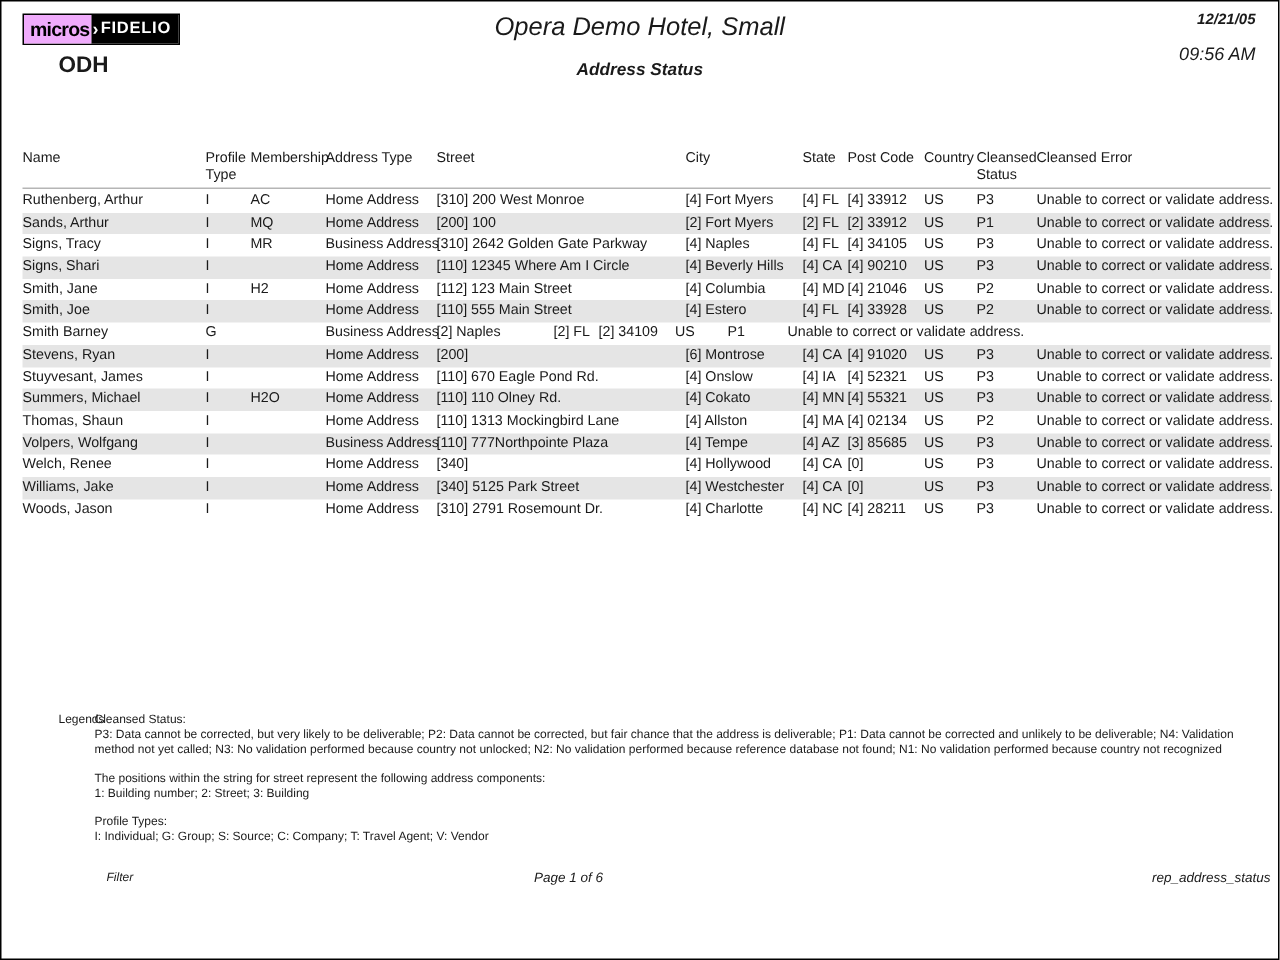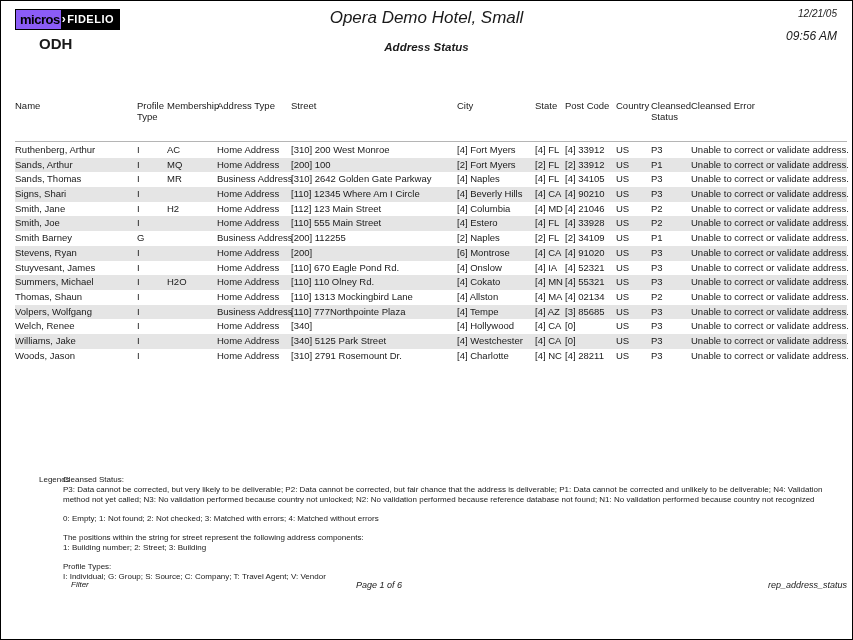--- a/index.html
+++ b/index.html
@@ -8,33 +8,33 @@
     background:#fff;
     font-family:"Liberation Sans","DejaVu Sans",sans-serif;
     color:#1a1a1a;
     box-sizing:border-box;
     border:1px solid #000;
     overflow:hidden;
   }
   
   .logo{position:absolute;left:14px;top:8px;display:flex;align-items:stretch;
         border:1px solid #000;font-weight:bold;font-size:13px;line-height:17px;height:19px;}
-  .logo-left{background:#8b5cf6;color:#000;padding:1px 1px 1px 4px;letter-spacing:-0.5px;}
+  .logo-left{background:#f0abfc;color:#000;padding:1px 1px 1px 4px;letter-spacing:-0.5px;}
   .logo-right{background:#000;color:#fff;padding:1px 5px 1px 1px;font-size:11px;letter-spacing:0.5px;display:flex;align-items:center;}
   .logo-arrow{color:#fff;font-weight:bold;margin-right:1px;font-size:12px;}
   .hotel-code{position:absolute;left:38px;top:34px;font-weight:bold;font-size:15px;}
   .rpt-hotel{position:absolute;left:0;top:7px;width:100%;text-align:center;font-style:italic;font-size:17px;}
   .rpt-title{position:absolute;left:0;top:40px;width:100%;text-align:center;font-style:italic;font-weight:bold;font-size:11.5px;}
-  .rpt-date{position:absolute;right:15px;top:7px;font-style:italic;font-size:10px;text-align:right;}
+  .rpt-date{position:absolute;right:15px;top:7px;font-style:italic;font-size:10px;text-align:right;font-weight:bold;}
   .rpt-time{position:absolute;right:15px;top:28px;font-style:italic;font-size:12px;text-align:right;}
 
   
   .table{position:absolute;left:14px;top:99px;width:832px;font-size:9.5px;}
   .t-head{display:flex;align-items:flex-start;border-bottom:1px solid #b5b5b5;
-          padding-bottom:19px;min-height:22px;}
+          padding-bottom:3px;min-height:22px;}
   .t-head .cell{white-space:normal;line-height:11px;}
   .t-body{margin-top:1px;}
   .t-row{display:flex;height:14.7px;line-height:14.7px;}
   .t-row.striped{background:#e5e5e5;}
   .t-row .cell{white-space:nowrap;overflow:visible;}
   .cell{flex:0 0 auto;}
   .c0{width:122px}.c1{width:30px}.c2{width:50px}.c3{width:74px}.c4{width:166px}
   .c5{width:78px}.c6{width:30px}.c7{width:51px}.c8{width:35px}.c9{width:40px}.c10{width:156px}
 
   
@@ -103,21 +103,21 @@
         <div class="cell c3">Home Address</div>
         <div class="cell c4">[200] 100</div>
         <div class="cell c5">[2] Fort Myers</div>
         <div class="cell c6">[2] FL</div>
         <div class="cell c7">[2] 33912</div>
         <div class="cell c8">US</div>
         <div class="cell c9">P1</div>
         <div class="cell c10">Unable to correct or validate address.</div>
       </div>
       <div class="t-row">
-        <div class="cell c0">Sands, Thomas</div>
+        <div class="cell c0">Signs, Tracy</div>
         <div class="cell c1">I</div>
         <div class="cell c2">MR</div>
         <div class="cell c3">Business Address</div>
         <div class="cell c4">[310] 2642 Golden Gate Parkway</div>
         <div class="cell c5">[4] Naples</div>
         <div class="cell c6">[4] FL</div>
         <div class="cell c7">[4] 34105</div>
         <div class="cell c8">US</div>
         <div class="cell c9">P3</div>
         <div class="cell c10">Unable to correct or validate address.</div>
@@ -159,21 +159,20 @@
         <div class="cell c7">[4] 33928</div>
         <div class="cell c8">US</div>
         <div class="cell c9">P2</div>
         <div class="cell c10">Unable to correct or validate address.</div>
       </div>
       <div class="t-row">
         <div class="cell c0">Smith Barney</div>
         <div class="cell c1">G</div>
         <div class="cell c2"></div>
         <div class="cell c3">Business Address</div>
-        <div class="cell c4">[200] 112255</div>
         <div class="cell c5">[2] Naples</div>
         <div class="cell c6">[2] FL</div>
         <div class="cell c7">[2] 34109</div>
         <div class="cell c8">US</div>
         <div class="cell c9">P1</div>
         <div class="cell c10">Unable to correct or validate address.</div>
       </div>
       <div class="t-row striped">
         <div class="cell c0">Stevens, Ryan</div>
         <div class="cell c1">I</div>
@@ -282,21 +281,20 @@
 </div>
 
 <div class="legend">
   <span class="legend-label">Legends</span>
   <div class="legend-body">
     <div class="block">
       <p>Cleansed Status:</p>
       <p>P3: Data cannot be corrected, but very likely to be deliverable; P2: Data cannot be corrected, but fair chance that the address is deliverable; P1:  Data cannot be corrected and unlikely to be deliverable; N4: Validation method not yet called; N3: No validation performed because country not unlocked; N2: No validation performed because reference database not found; N1: No validation performed because country not recognized</p>
     </div>
     <div class="block">
-      <p>0: Empty; 1: Not found; 2: Not checked; 3: Matched with errors; 4: Matched without errors</p>
     </div>
     <div class="block">
       <p>The positions within the string for street represent the following address components:</p>
       <p>1: Building number; 2: Street; 3: Building</p>
     </div>
     <div class="block">
       <p>Profile Types:</p>
       <p>I: Individual; G: Group; S: Source; C: Company; T: Travel Agent; V: Vendor</p>
     </div>
   </div>

